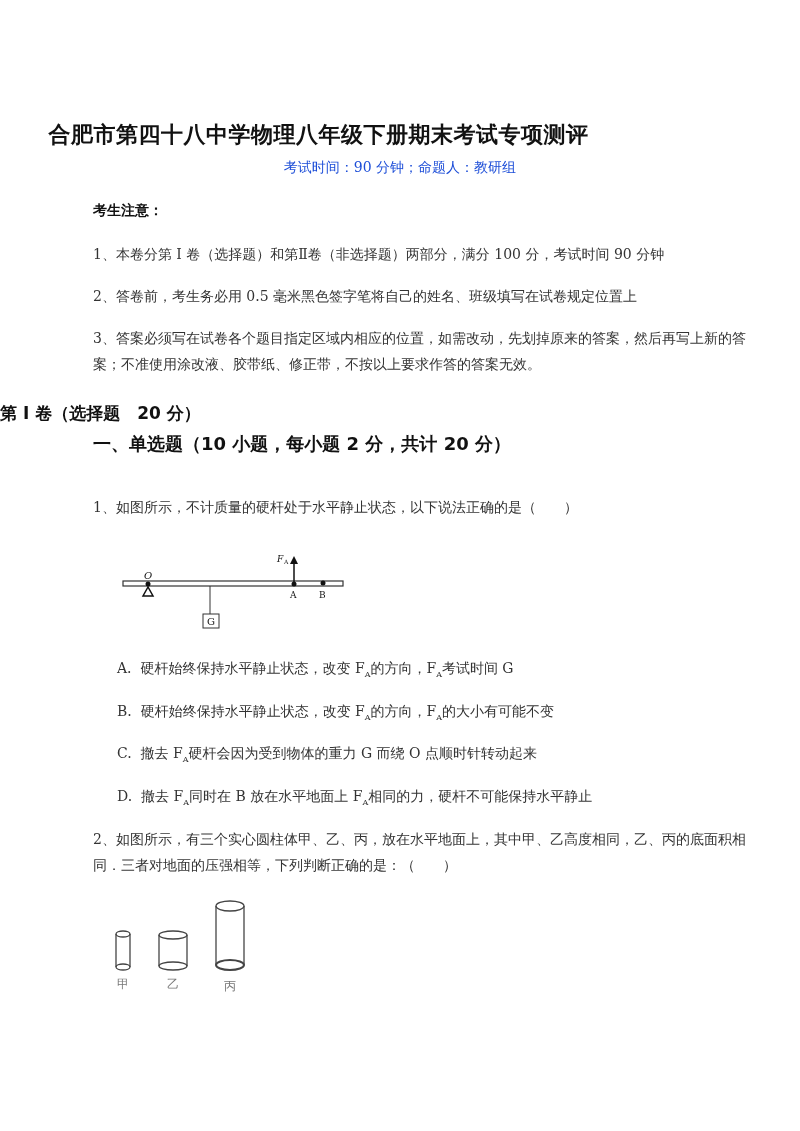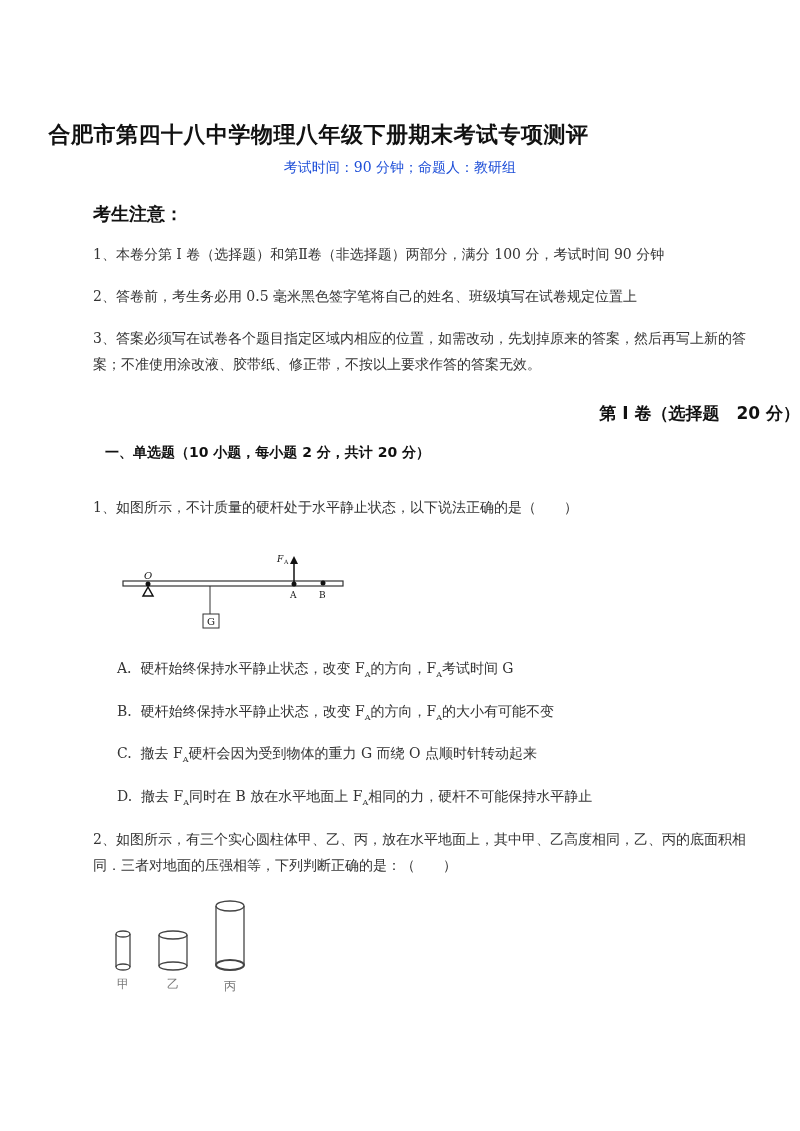--- a/index.html
+++ b/index.html
@@ -2,24 +2,24 @@
 <html><head>
 <meta charset="utf-8">
 <style>
   html, body { margin:0; padding:0; background:#ffffff; }
   body { width:800px; height:1131px; position:relative; overflow:hidden;
          font-family:"DejaVu Serif","Liberation Serif",serif; color:#333; }
   .abs { position:absolute; }
   .title { left:0; width:637px; top:120px; text-align:center; font-family:"DejaVu Sans","Liberation Sans",sans-serif;
            font-weight:bold; font-size:22px; color:#111; letter-spacing:0.5px; }
   .subtitle { left:0; width:800px; top:159px; text-align:center; font-size:14px; color:#1d4ed8; }
-  .notice-h { left:93px; top:202px; font-size:18px; font-weight:bold; color:#111; font-family:"DejaVu Sans","Liberation Sans",sans-serif; }
+  .notice-h { left:93px; top:202px; font-size:14px; font-weight:bold; color:#111; font-family:"DejaVu Sans","Liberation Sans",sans-serif; }
   .p { left:93px; font-size:14px; color:#333; line-height:26px; width:660px; }
-  .section { left:0; width:800px; top:402px; text-align:right; font-size:17px; font-weight:bold; color:#111; font-family:"DejaVu Sans","Liberation Sans",sans-serif; }
-  .group { left:93px; top:444px; font-size:14px; font-weight:bold; color:#111; font-family:"DejaVu Sans","Liberation Sans",sans-serif;margin-left:12px; }
+  .section { left:0; width:800px; top:402px; text-align:left; font-size:17px; font-weight:bold; color:#111; font-family:"DejaVu Sans","Liberation Sans",sans-serif; }
+  .group { left:93px; top:432px; font-size:18px; font-weight:bold; color:#111; font-family:"DejaVu Sans","Liberation Sans",sans-serif; }
   .opt { left:117px; font-size:14px; color:#333; }
   sub { font-size:8px; }
   .diagram { position:absolute; }
 </style>
 </head>
 <body>
 
 <div class="abs title">合肥市第四十八中学物理八年级下册期末考试专项测评</div>
 <div class="abs subtitle">考试时间：90 分钟；命题人：教研组</div>
 

